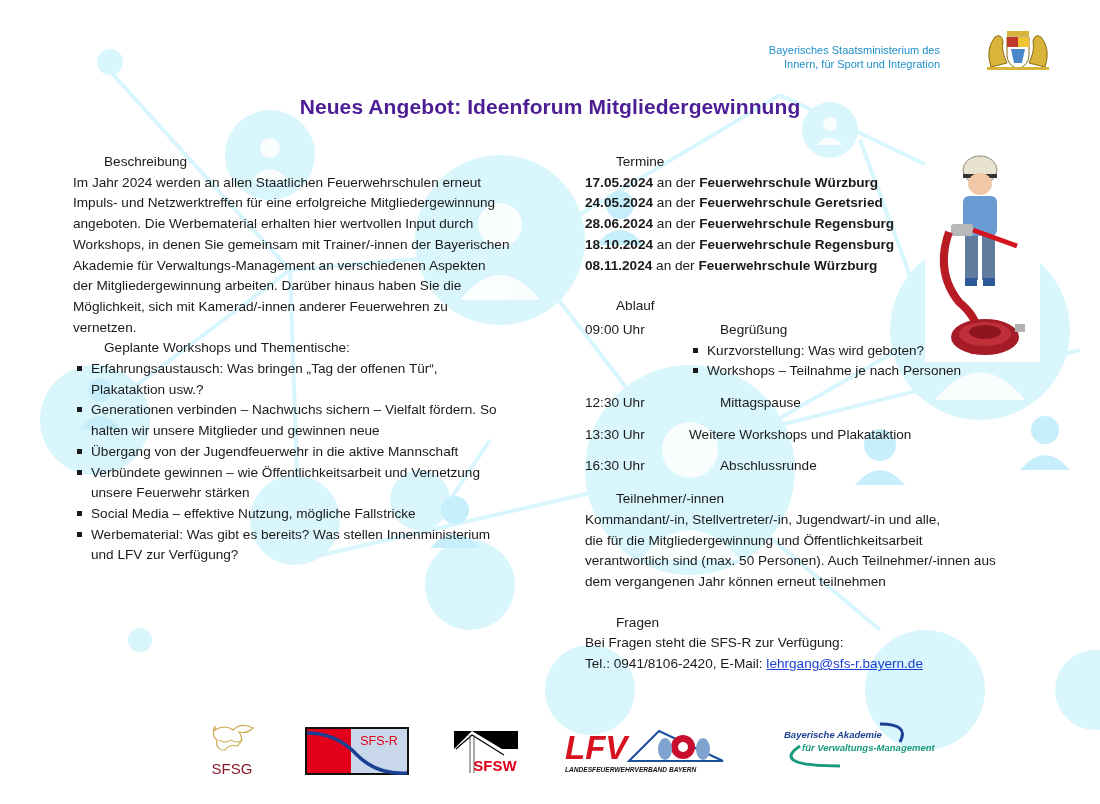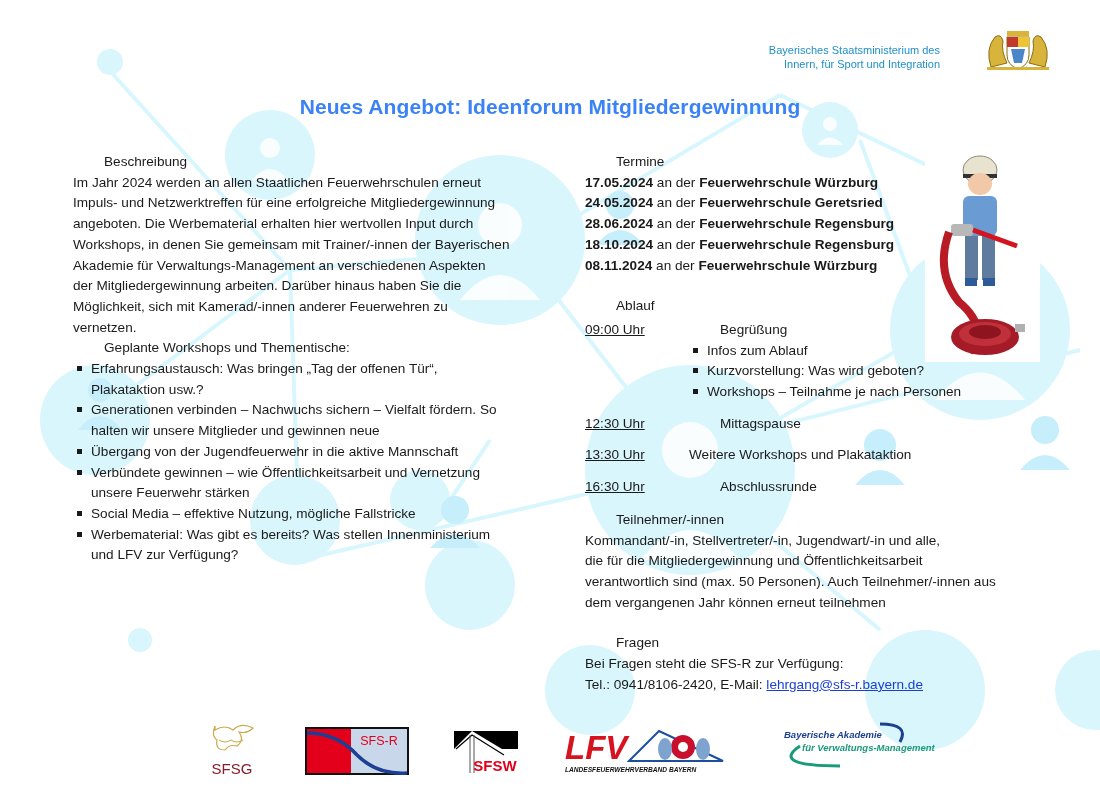--- a/index.html
+++ b/index.html
@@ -13,41 +13,41 @@
   .layer { position: absolute; z-index: 1; }
 
   .ministry {
     left: 750px; top: 43px; width: 190px; text-align: right;
     font-size: 11px; line-height: 14px; color: #1e8fc9;
   }
   .coat { left: 983px; top: 27px; width: 70px; height: 44px; }
 
   .title {
     left: 0; top: 95px; width: 1100px; text-align: center;
-    font-size: 21px; font-weight: bold; color: #3b82f6; letter-spacing: 0.1px;
+    font-size: 21px; font-weight: bold; color: #4c1d95; letter-spacing: 0.1px;
   }
 
   .txt { font-size: 13.6px; line-height: 20.7px; }
   .h { font-weight: normal; padding-left: 31px; }
 
   .left-col { left: 73px; top: 152px; width: 480px; }
   .left-col .h2 { }
   ul.sq { list-style: none; margin: 0; padding: 0 0 0 18px; }
   ul.sq li { position: relative; }
   ul.sq li::before {
     content: ""; position: absolute; left: -14px; top: 7px;
     width: 5px; height: 5px; background: #1a1a1a;
   }
 
   .right-col { left: 585px; top: 152px; width: 450px; }
   .termin-row .d { font-weight: bold; }
   .termin-row .s { font-weight: bold; margin-top: 12px; }
   .block-gap { height: 20px; }
   .ablauf-row { display: flex; }
-  .ablauf-row .time { width: 104px; flex: none; text-decoration: underline; }
+  .ablauf-row .time { width: 104px; flex: none; }
   .ablauf-row .act { flex: 1; }
   .ablauf-row.gap { margin-top: 11px; }
   .ablauf ul.sq { padding-left: 18px; }
   .mail { color: #1a3fd4; text-decoration: underline; }
 
   .child { left: 925px; top: 152px; width: 115px; height: 210px; }
   .logo-sfsg { left: 205px; top: 722px; width: 55px; height: 56px; }
   .logo-sfsr { left: 305px; top: 727px; width: 104px; height: 48px; }
   .logo-sfsw { left: 452px; top: 729px; width: 68px; height: 46px; }
   .logo-lfv { left: 563px; top: 725px; width: 162px; height: 50px; }
@@ -185,21 +185,20 @@
   </div>
 
   <div class="block-gap"></div>
   <div class="h">Ablauf</div>
   <div class="ablauf">
     <div class="ablauf-row" style="margin-top:3px;">
       <div class="time">09:00 Uhr</div>
       <div class="act">
         <div class="h">Begrüßung</div>
         <ul class="sq">
-          <li>Infos zum Ablauf</li>
           <li>Kurzvorstellung: Was wird geboten?</li>
           <li>Workshops – Teilnahme je nach Personen</li>
         </ul>
       </div>
     </div>
     <div class="ablauf-row gap">
       <div class="time">12:30 Uhr</div>
       <div class="act h">Mittagspause</div>
     </div>
     <div class="ablauf-row gap">

